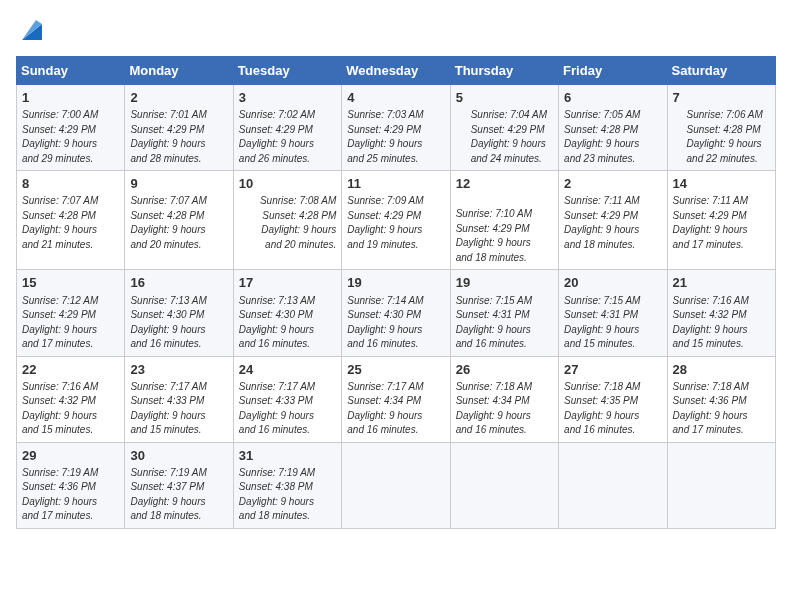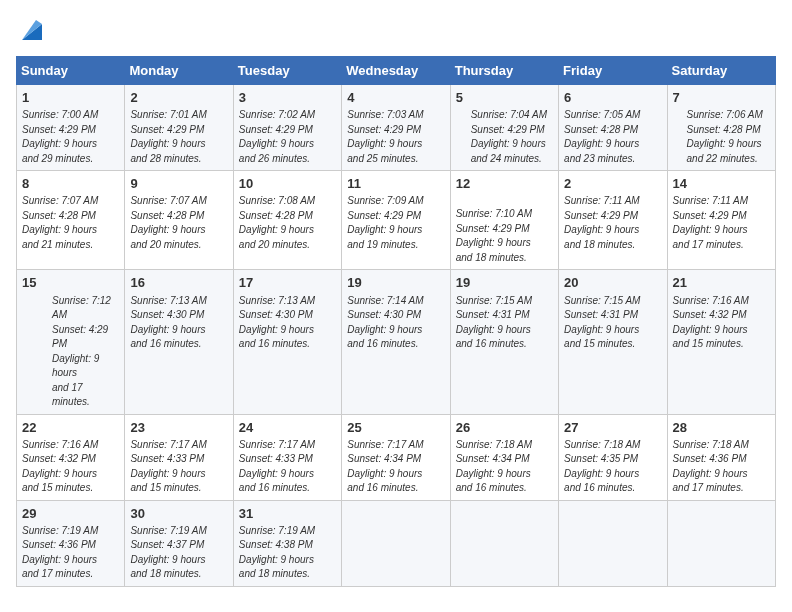--- a/index.html
+++ b/index.html
@@ -188,21 +188,21 @@
         </td>
         <td>
           <span class="day-num">9</span>
           <div class="day-info" style="white-space: pre-line;">Sunrise: 7:07 AM
 Sunset: 4:28 PM
 Daylight: 9 hours
 and 20 minutes.</div>
         </td>
         <td>
           <span class="day-num">10</span>
-          <div class="day-info" style="white-space: pre-line;">Sunrise: 7:08 AM
+          <div class="day-info" style="white-space: pre-line; text-align: right;">Sunrise: 7:08 AM
 Sunset: 4:28 PM
 Daylight: 9 hours
 and 20 minutes.</div>
         </td>
         <td>
           <span class="day-num">11</span>
           <div class="day-info" style="white-space: pre-line;">Sunrise: 7:09 AM
 Sunset: 4:29 PM
 Daylight: 9 hours
 and 19 minutes.</div>
@@ -225,21 +225,21 @@
           <span class="day-num">14</span>
           <div class="day-info" style="white-space: pre-line;">Sunrise: 7:11 AM
 Sunset: 4:29 PM
 Daylight: 9 hours
 and 17 minutes.</div>
         </td>
       </tr>
       <tr>
         <td>
           <span class="day-num">15</span>
-          <div class="day-info" style="white-space: pre-line; margin-left: 30px;">Sunrise: 7:12 AM
+          <div class="day-info" style="white-space: pre-line;">Sunrise: 7:12 AM
 Sunset: 4:29 PM
 Daylight: 9 hours
 and 17 minutes.</div>
         </td>
         <td>
           <span class="day-num">16</span>
           <div class="day-info" style="white-space: pre-line;">Sunrise: 7:13 AM
 Sunset: 4:30 PM
 Daylight: 9 hours
 and 16 minutes.</div>

